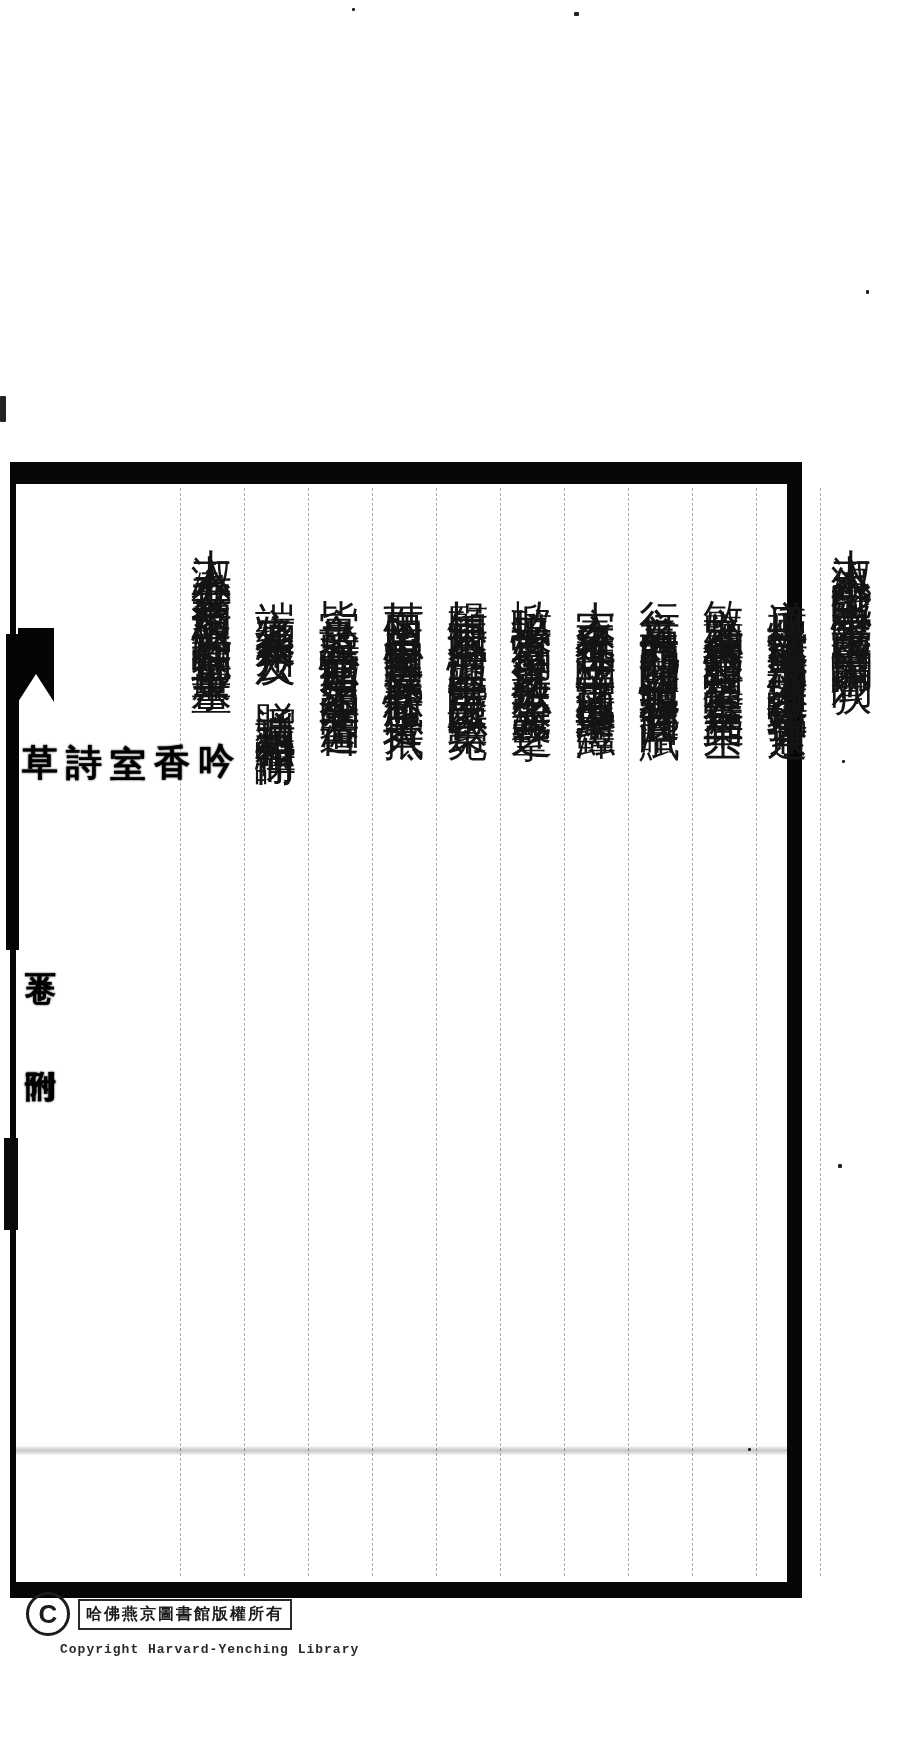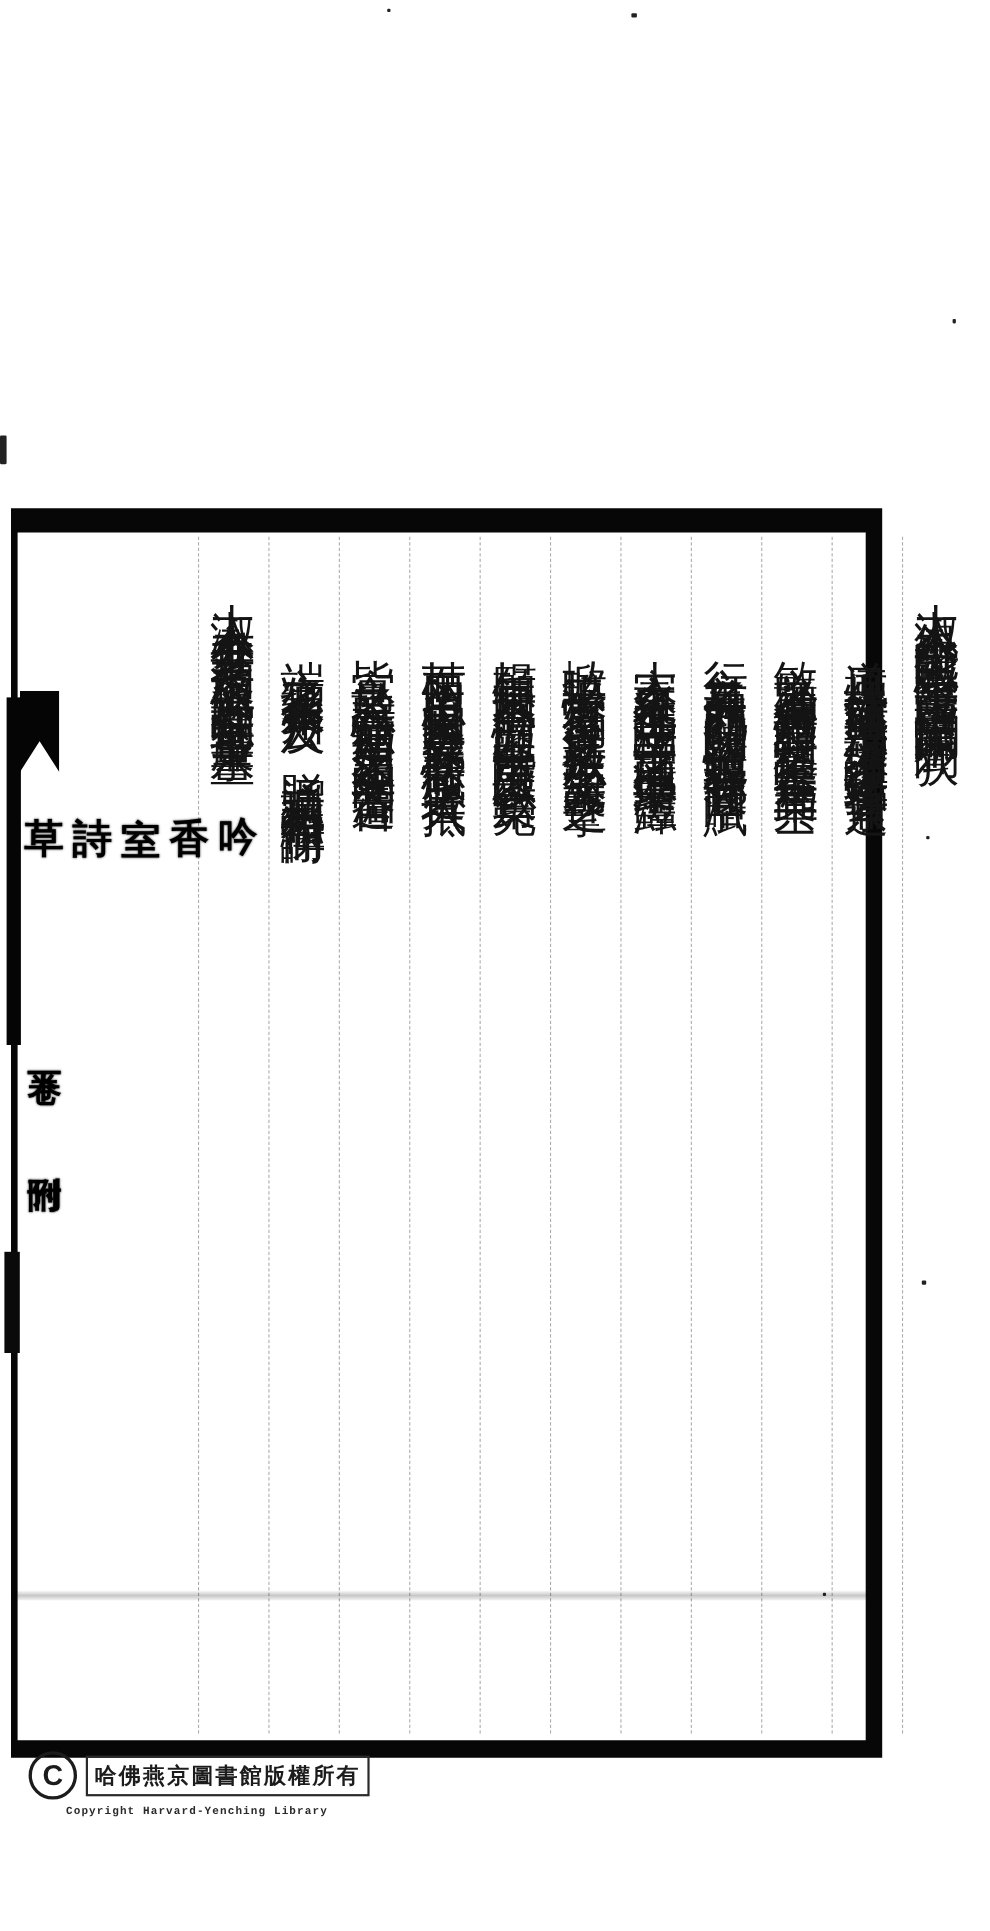--- a/index.html
+++ b/index.html
@@ -63,25 +63,25 @@
   .stamp{position:absolute;left:26px;top:1592px;width:290px;color:#1c1c1c;}
   .stamp-row{display:flex;align-items:center;}
   .copyright-circle{
     width:38px;height:38px;border:3px solid #1c1c1c;border-radius:50%;
     display:flex;align-items:center;justify-content:center;
     font-size:26px;font-weight:bold;font-family:"Liberation Sans",sans-serif;
     flex:0 0 auto;
   }
   .stamp-cjk{
     margin-left:8px;border:2px solid #2a2a2a;padding:3px 6px;
-    font-size:20px;font-weight:bold;letter-spacing:2px;white-space:nowrap;
+    font-size:16px;font-weight:bold;letter-spacing:2px;white-space:nowrap;
     font-family:"Liberation Serif","DejaVu Serif",serif;
   }
   .stamp-latin{
-    margin:6px 0 0 34px;font-size:10px;letter-spacing:1px;
+    margin:6px 0 0 34px;font-size:13px;letter-spacing:1px;
     font-family:"Liberation Mono","DejaVu Sans Mono",monospace;font-weight:bold;color:#2a2a2a;
     white-space:nowrap;
   }
   
   .speck{position:absolute;background:#222;border-radius:1px;}
 </style>
 </head>
 <body>
 
 <div class="scan-frame"></div>

